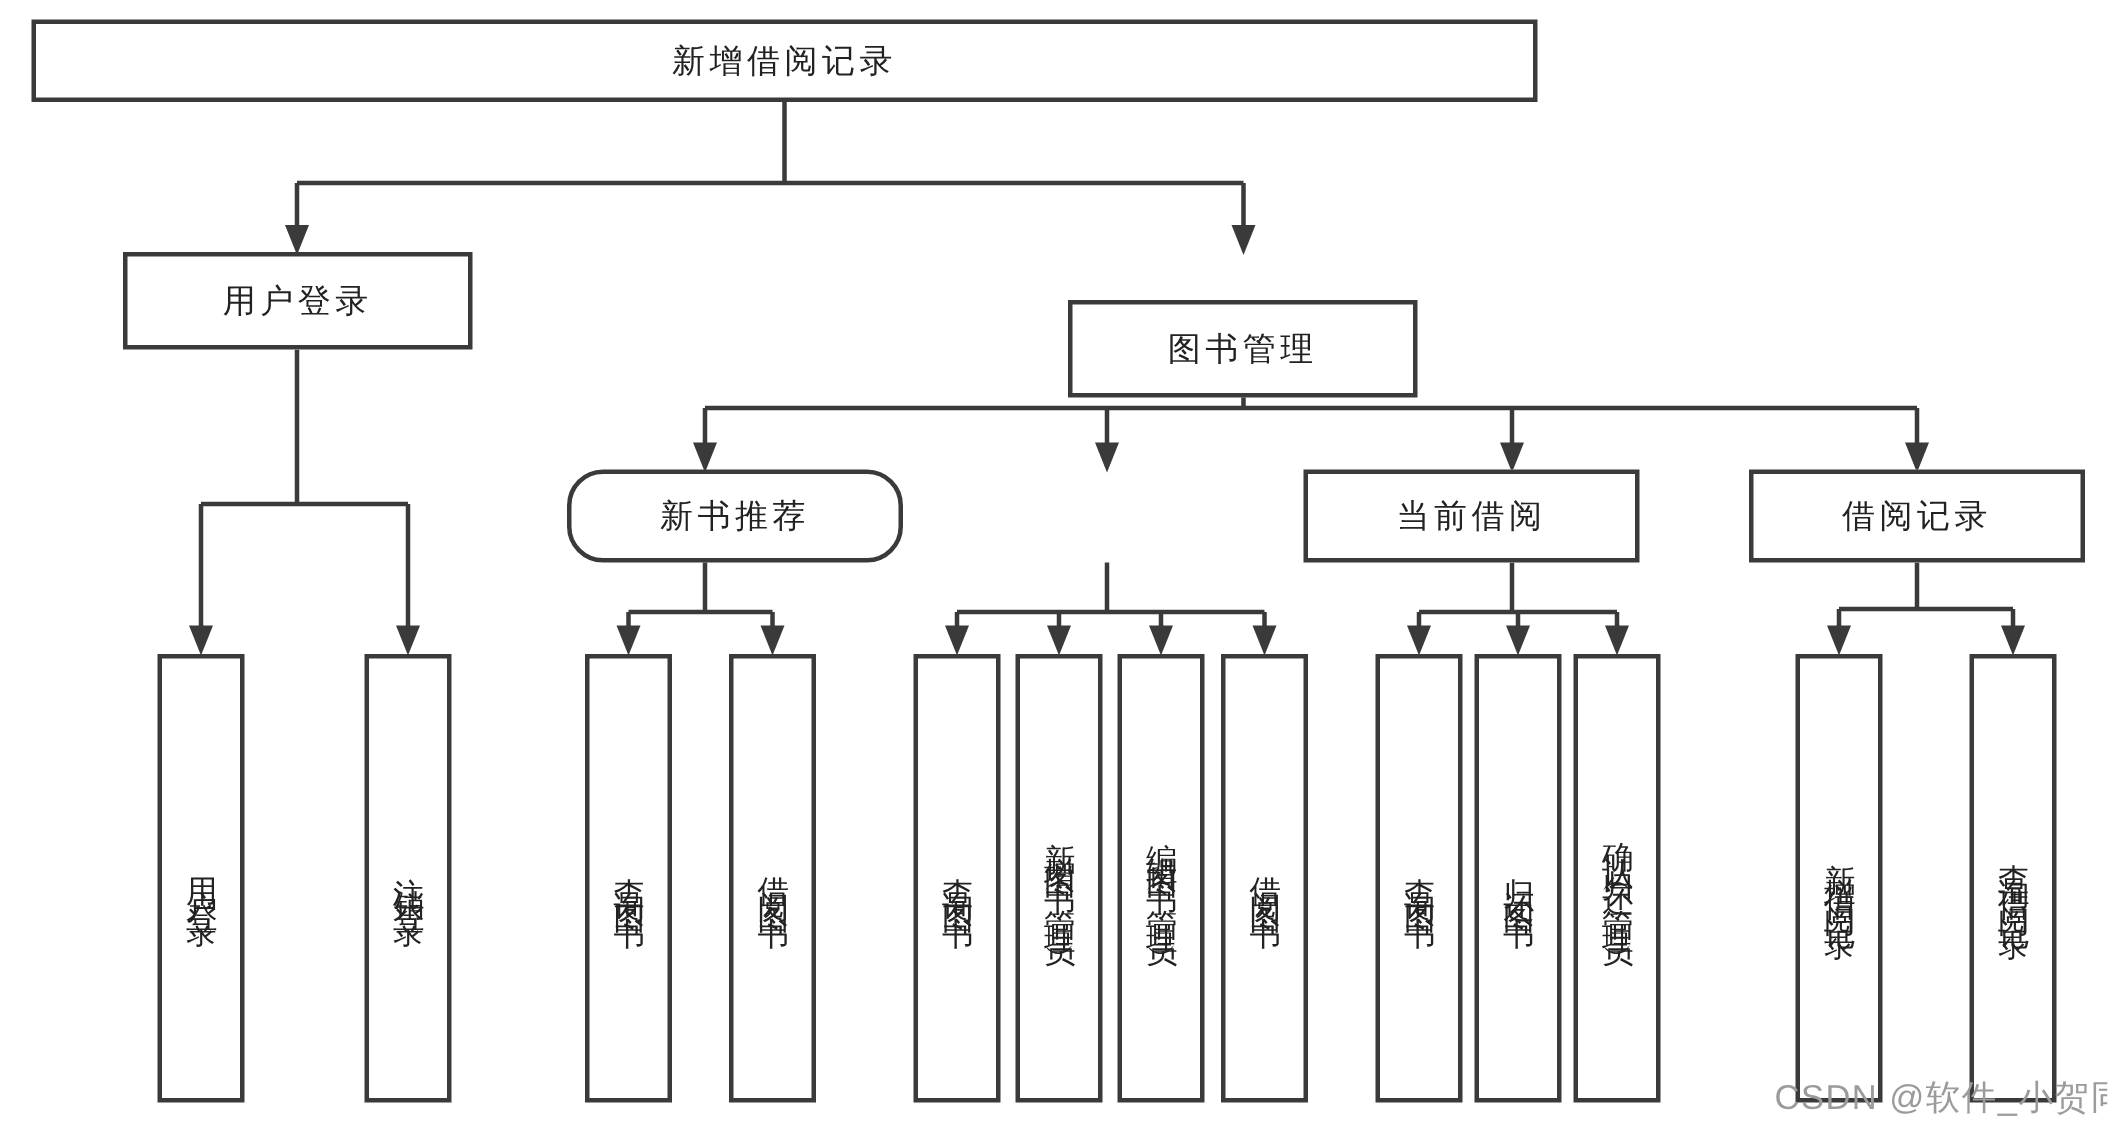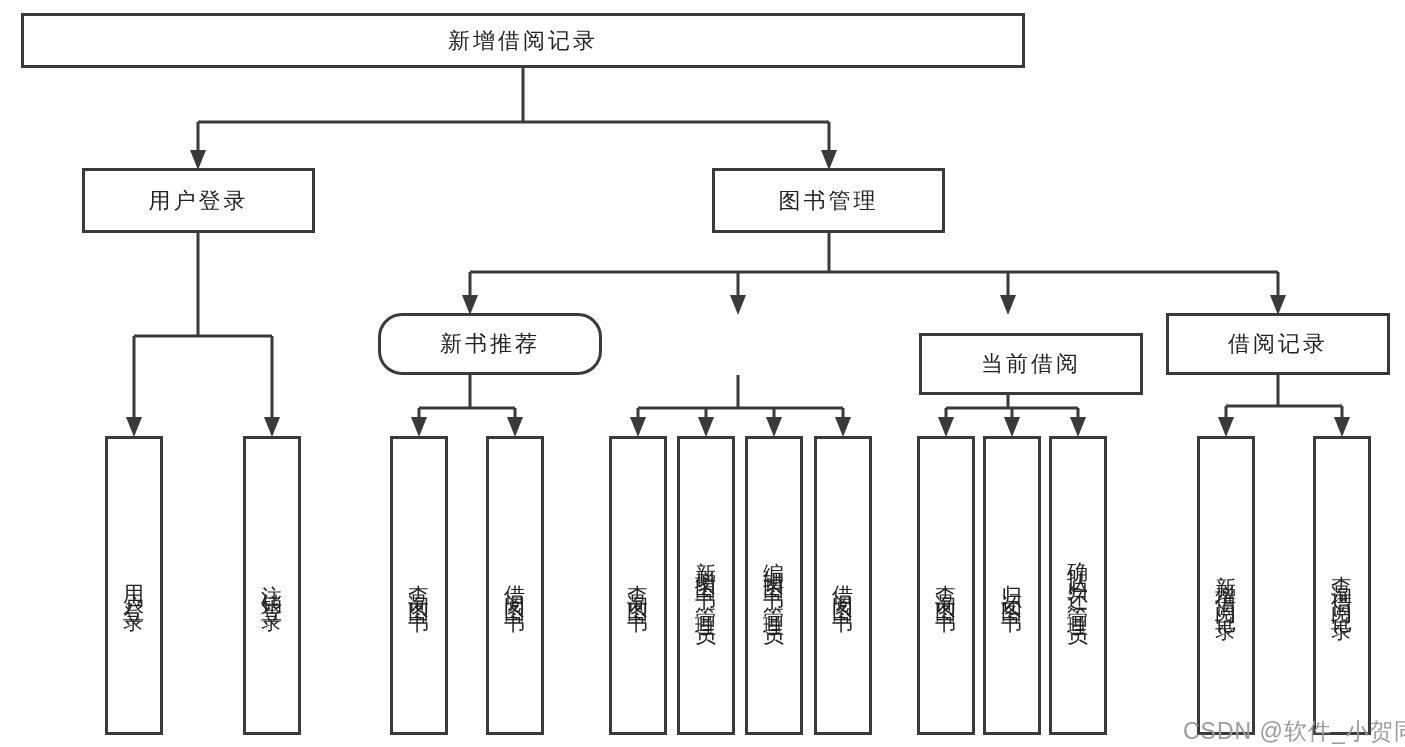--- a/index.html
+++ b/index.html
@@ -131,28 +131,28 @@
     </g>
   </svg>
 
   <div class="node h root-box">
     <span class="lbl">新增借阅记录</span>
   </div>
 
   <div class="node h lvl2" style="left:82px;">
     <span class="lbl">用户登录</span>
   </div>
-  <div class="node h lvl2" style="left:712px;">
+  <div class="node h lvl2" style="left:712px;margin-top:32px;">
     <span class="lbl">图书管理</span>
   </div>
 
   <div class="node h lvl3" style="left:378px;border-radius:24px;">
     <span class="lbl">新书推荐</span>
   </div>
-  <div class="node h lvl3" style="left:919px;margin-top:20px;">
+  <div class="node h lvl3" style="left:869px;">
     <span class="lbl">当前借阅</span>
   </div>
   <div class="node h lvl3" style="left:1166px;">
     <span class="lbl">借阅记录</span>
   </div>
 
   <div class="node leaf" style="left:105px;">
     <span class="lbl">用户登录</span>
   </div>
   <div class="node leaf" style="left:243px;">

